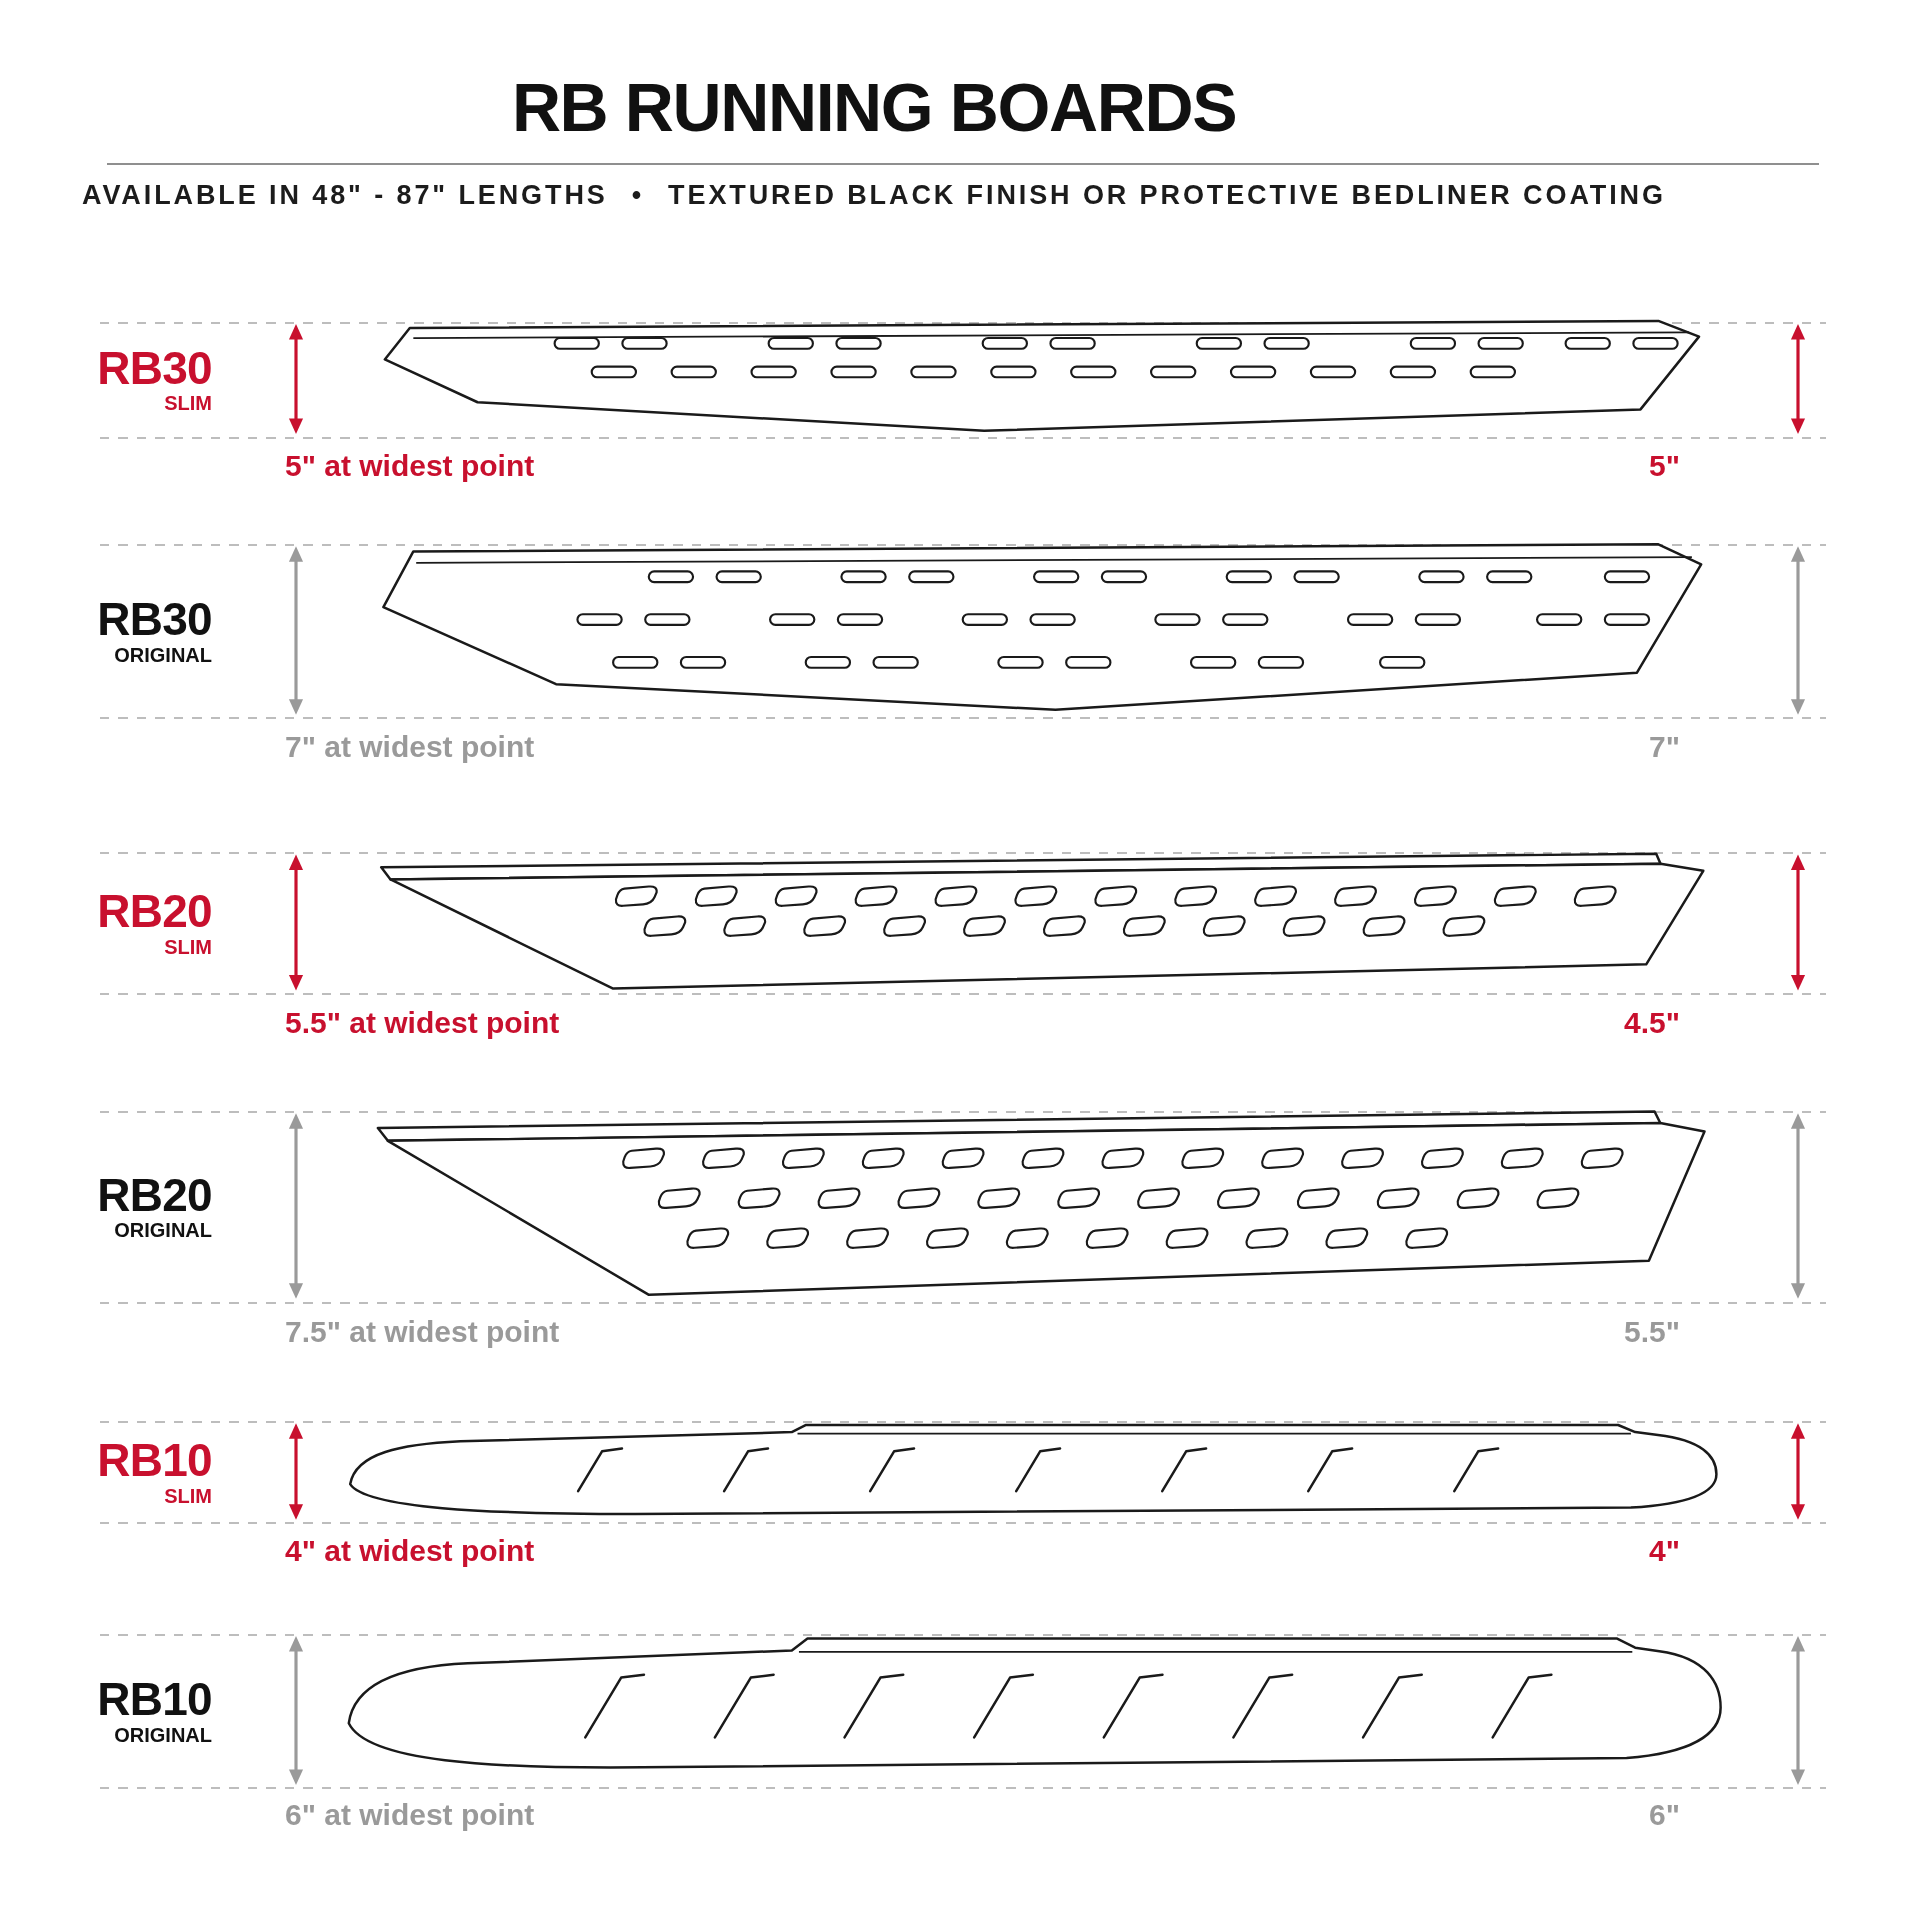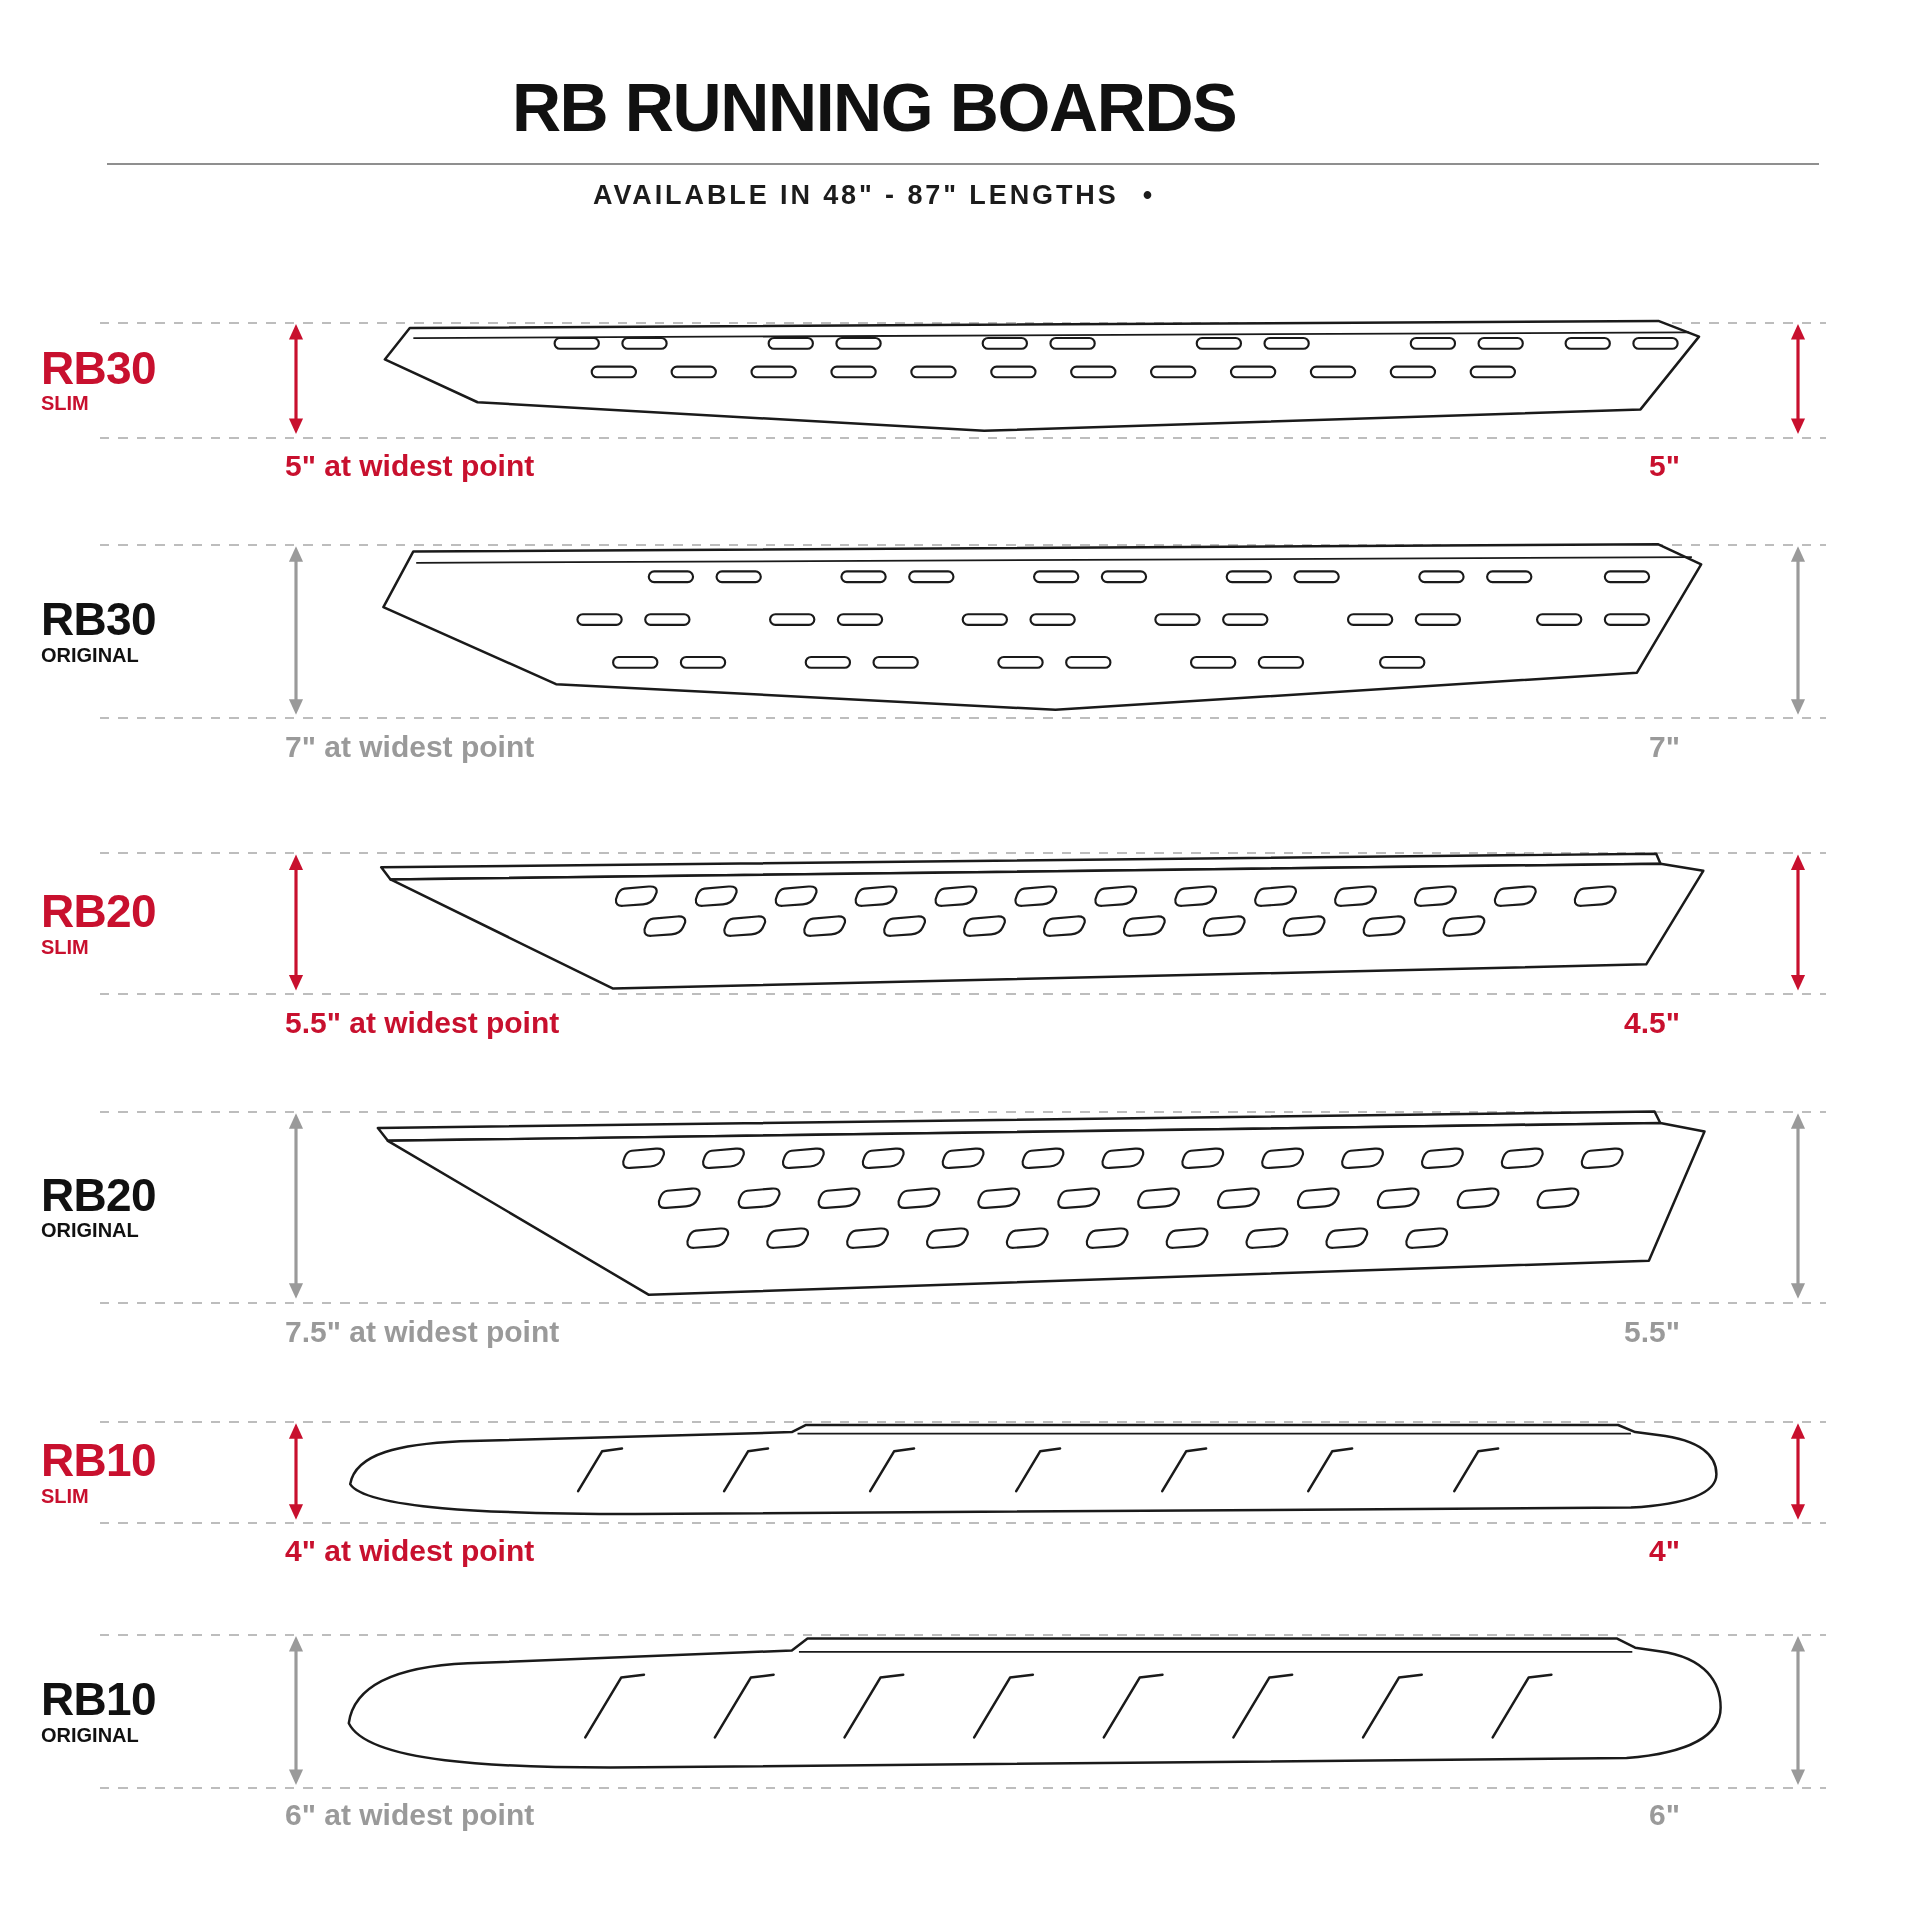--- a/index.html
+++ b/index.html
@@ -9,21 +9,21 @@
 
   .title{position:absolute;top:68px;left:0;width:100%;text-align:center;
          font-size:68px;font-weight:700;letter-spacing:-1.4px;color:#111}
   .rule{position:absolute;top:163px;left:107px;width:1712px;border-top:2.1px solid #8f8f8f}
   .subtitle{position:absolute;top:180px;left:0;width:100%;display:flex;justify-content:center;align-items:center;gap:24px;
             font-size:27px;font-weight:700;letter-spacing:2.9px;color:#1c1c1c;white-space:nowrap}
 
   .dash{position:absolute;left:100px;width:1726px;height:2.1px;z-index:1;
         background:repeating-linear-gradient(90deg,var(--dash,#bdbdbd) 0 9.3px,transparent 9.3px 18.5px)}
 
-  .label{position:absolute;left:41px;width:171px;display:flex;flex-direction:column;align-items:flex-start;justify-content:center;z-index:3;text-align:center}
+  .label{position:absolute;left:41px;width:171px;display:flex;flex-direction:column;align-items:flex-end;justify-content:center;z-index:3;text-align:center}
   .model{font-size:46px;font-weight:700;letter-spacing:-0.7px;line-height:1.05}
   .variant{font-size:20px;font-weight:700;line-height:1.1}
 
   .board{position:absolute;z-index:2}
   .board .outline{fill:#fff;stroke:#1a1a1a;stroke-width:3.5;stroke-linejoin:round}
   .board .slot{fill:#fff;stroke:#1a1a1a;stroke-width:3;stroke-linejoin:round}
   .board .fold{fill:none;stroke:#1a1a1a;stroke-width:2.5}
   .board .mark{fill:none;stroke:#1a1a1a;stroke-width:3.5;stroke-linejoin:round;stroke-linecap:round}
 
   .arrow{position:absolute;z-index:3}
@@ -41,20 +41,21 @@
 </head>
 <body>
 
 <div class="canvas">
 
   <h1 class="title">RB RUNNING BOARDS</h1>
   <div class="rule"></div>
   <div class="subtitle">
     <span>AVAILABLE IN 48" - 87" LENGTHS</span>
     <span>•</span>
+    <span>TEXTURED BLACK FINISH OR PROTECTIVE BEDLINER COATING</span>
   </div>
 
   
   <section>
     <div class="dash" style="top:322px"></div>
     <div class="dash" style="top:437px"></div>
     <div class="label red" style="top:322px;height:114px">
       <div class="model">RB30</div>
       <div class="variant">SLIM</div>
     </div>

